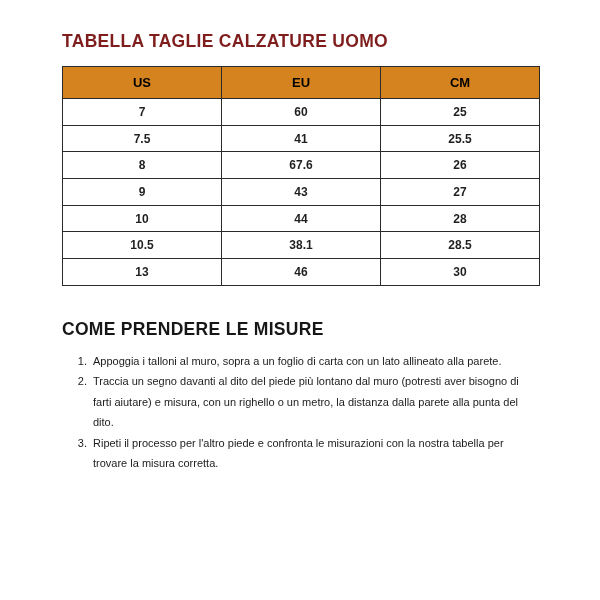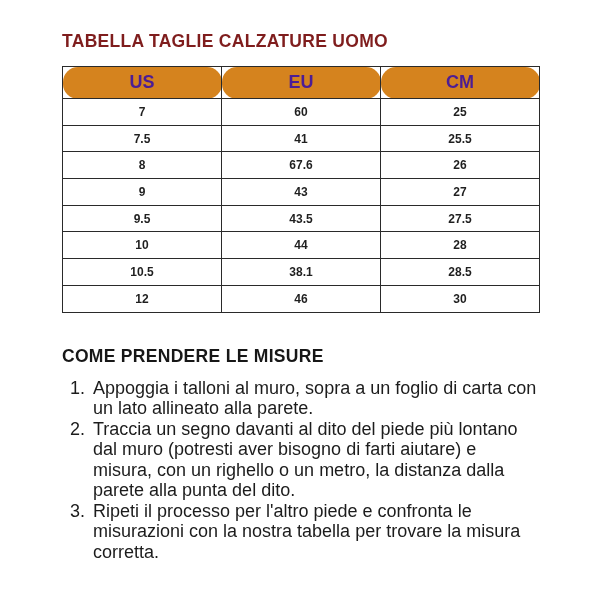--- a/index.html
+++ b/index.html
@@ -34,43 +34,42 @@
   table.size-table th,
   table.size-table td {
     border: 1.5px solid var(--border-color, #2a2a2a);
     text-align: center;
     vertical-align: middle;
     padding: 0;
   }
   table.size-table th {
     background: var(--header-bg, #d5831e);
     height: 31px;
-    font-size: 18px;
+    font-size: 13px;
     font-weight: bold;
-    color: #4c1d95;
-    border-radius: 15px;
+    color: #000000;
   }
   table.size-table td {
     height: 25.7px;
     font-size: 12px;
     font-weight: bold;
     color: #1f1f1f;
     background: #ffffff;
   }
   .section-title {
     font-size: 17.5px;
     font-weight: bold;
     letter-spacing: 0.3px;
     margin: 33px 0 11px 0;
     color: #171717;
   }
   ol.instructions {
     margin: 0;
     padding: 0 0 0 28px;
-    font-size: 18px;
+    font-size: 11px;
     line-height: 20.5px;
     color: #1c1c1c;
   }
   ol.instructions li {
     padding-left: 3px;
     margin: 0;
   }
 </style>
 </head>
 <body>
@@ -102,36 +101,31 @@
           <td>8</td>
           <td>67.6</td>
           <td>26</td>
         </tr>
         <tr>
           <td>9</td>
           <td>43</td>
           <td>27</td>
         </tr>
         <tr>
-          <td>9.5</td>
-          <td>43.5</td>
-          <td>27.5</td>
-        </tr>
-        <tr>
           <td>10</td>
           <td>44</td>
           <td>28</td>
         </tr>
         <tr>
           <td>10.5</td>
           <td>38.1</td>
           <td>28.5</td>
         </tr>
         <tr>
-          <td>12</td>
+          <td>13</td>
           <td>46</td>
           <td>30</td>
         </tr>
       </tbody>
   </table>
 
   <h2 class="section-title">COME PRENDERE LE MISURE</h2>
 
   <ol class="instructions">
       <li>Appoggia i talloni al muro, sopra a un foglio di carta con un lato allineato alla parete.</li>

